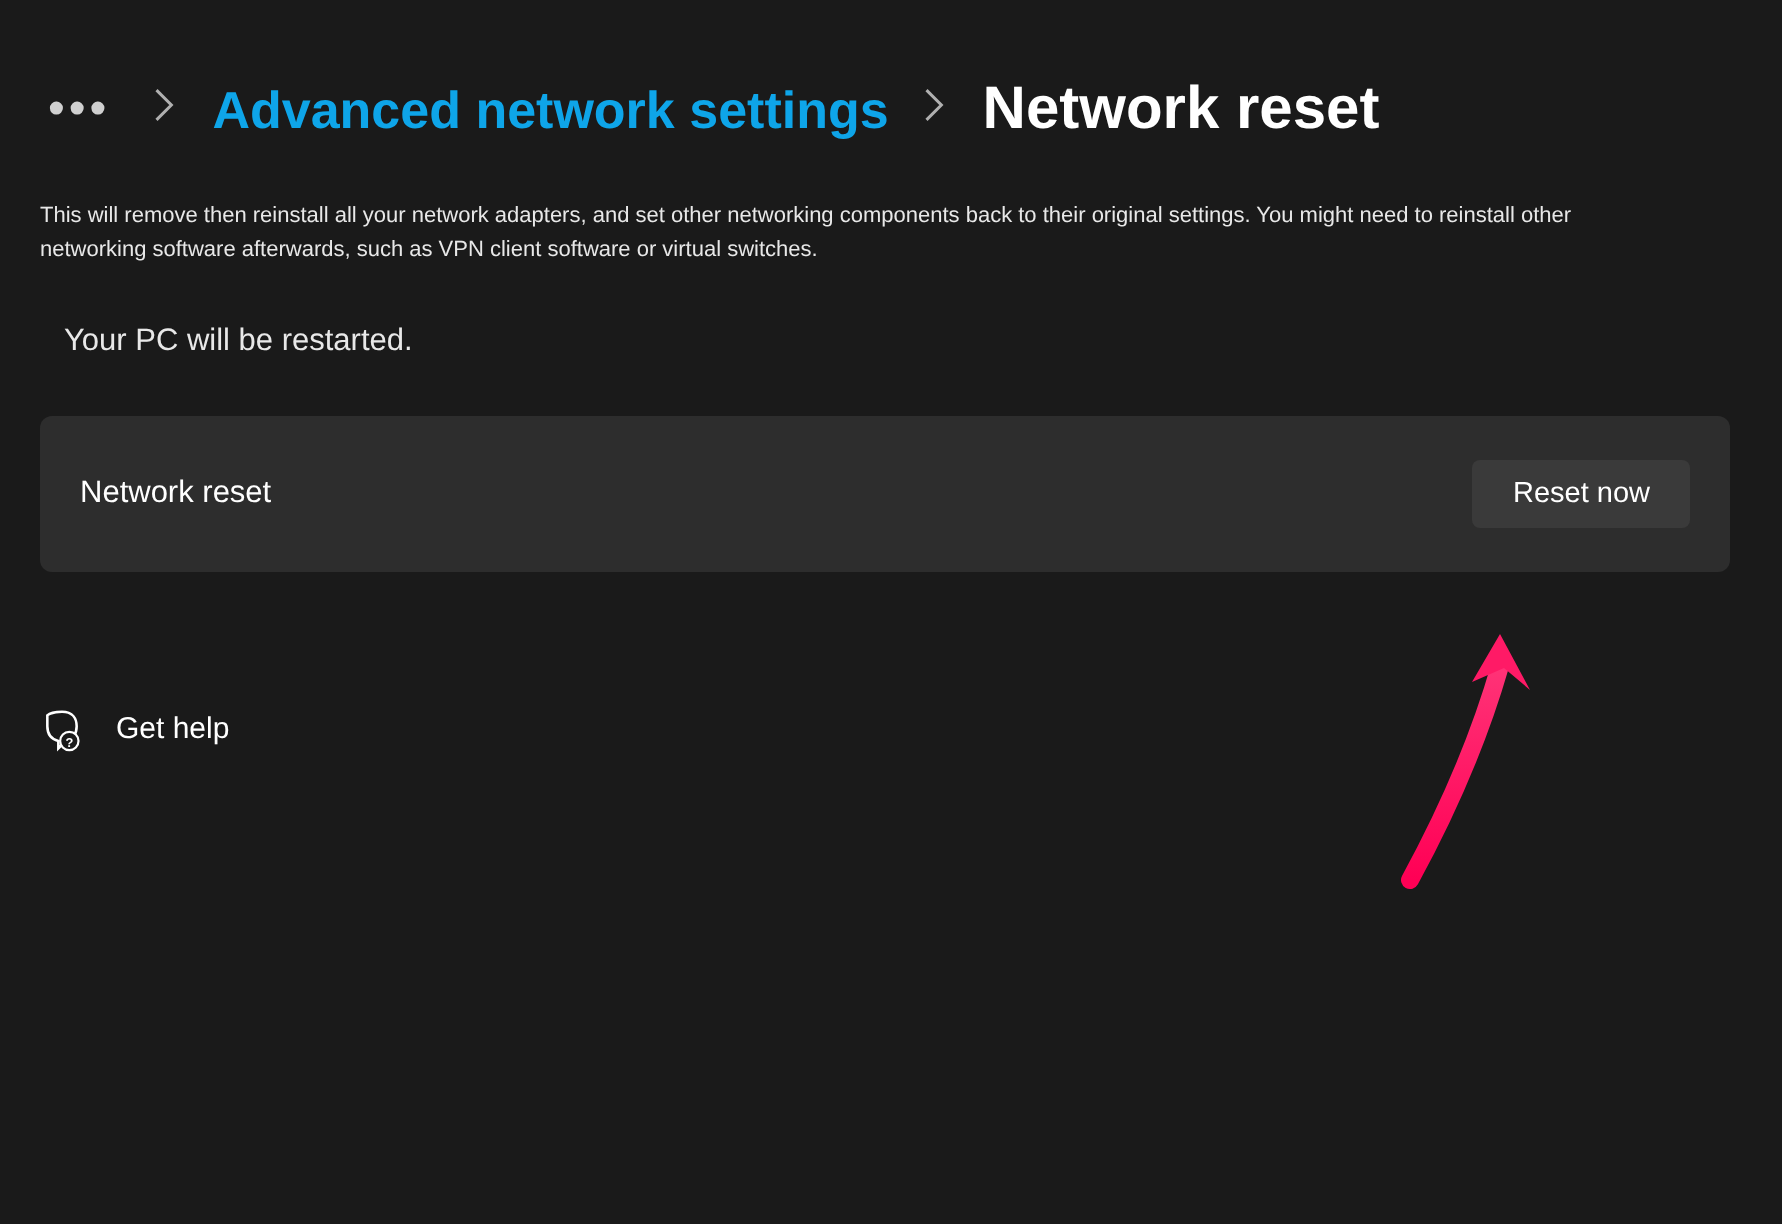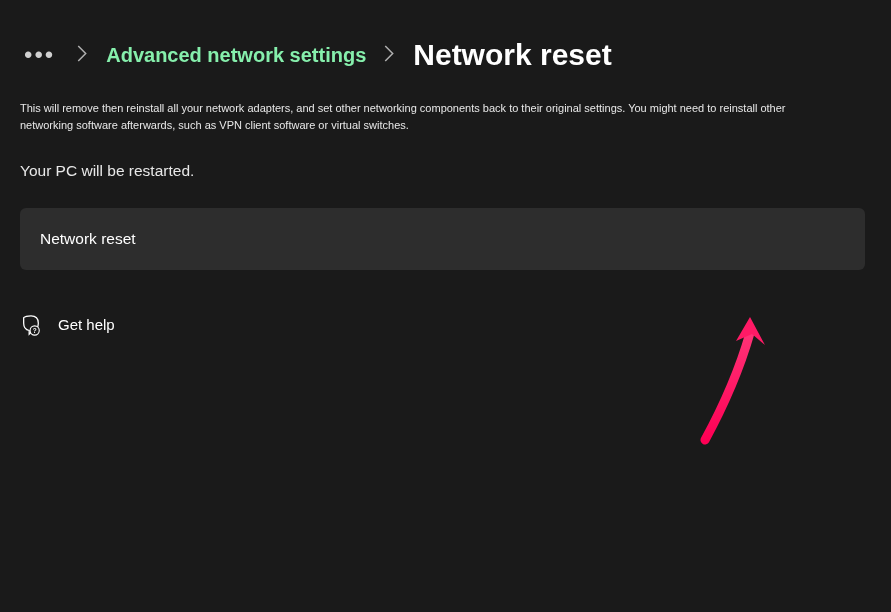--- a/index.html
+++ b/index.html
@@ -27,39 +27,39 @@
       letter-spacing: 2px;
       color: #d0d0d0;
       cursor: pointer;
       padding: 0 4px;
     }
     .breadcrumb-chevron {
       font-size: 16px;
       color: #b0b0b0;
     }
     .breadcrumb-link {
-      font-size: 20px;
+      font-size: 26px;
       font-weight: 600;
-      color: #86efac;
+      color: #0ea5e9;
       cursor: pointer;
     }
     .breadcrumb-current {
       font-size: 30px;
       font-weight: 600;
       color: #ffffff;
     }
     .description {
       padding: 28px 20px 0 20px;
       font-size: 11px;
       line-height: 1.55;
       color: #e8e8e8;
       max-width: 861px;
     }
     .restart-note {
-      padding: 28px 20px 0 20px;
+      padding: 28px 20px 0 32px;
       font-size: 15.5px;
       color: #e8e8e8;
     }
     .card {
       margin: 28px 26px 0 20px;
       background-color: #2d2d2d;
       border-radius: 6px;
       display: flex;
       align-items: center;
       justify-content: space-between;
@@ -76,21 +76,21 @@
       border-radius: 4px;
       padding: 9px 20px;
       font-size: 14.5px;
       cursor: pointer;
       font-family: inherit;
     }
     .help-link {
       display: flex;
       align-items: center;
       gap: 18px;
-      padding: 44px 20px 0 20px;
+      padding: 68px 20px 0 20px;
       cursor: pointer;
     }
     .help-icon {
       width: 20px;
       height: 20px;
       position: relative;
       flex-shrink: 0;
     }
     .help-text {
       font-size: 15px;
@@ -121,20 +121,21 @@
   </span>
   <span class="breadcrumb-current">Network reset</span>
 </div>
 
 <div class="description">This will remove then reinstall all your network adapters, and set other networking components back to their original settings. You might need to reinstall other networking software afterwards, such as VPN client software or virtual switches.</div>
 
 <div class="restart-note">Your PC will be restarted.</div>
 
 <div class="card">
   <span class="card-label">Network reset</span>
+  <button class="reset-button">Reset now</button>
 </div>
 
 <div class="help-link">
   <span class="help-icon">
     <svg width="22" height="22" viewBox="0 0 24 24">
       <path d="M4 4 C4 4 6 2 12 2 C18 2 20 6 20 10 C20 14 18 17 14 18 L10 22 L10 18 C6 17 4 14 4 10 Z" stroke="#ffffff" stroke-width="1.4" fill="none"></path>
       <circle cx="16" cy="18" r="5" fill="#1a1a1a" stroke="#ffffff" stroke-width="1.2"></circle>
       <text x="16" y="21" font-size="7" fill="#ffffff" text-anchor="middle" font-weight="bold">?</text>
     </svg>
   </span>

